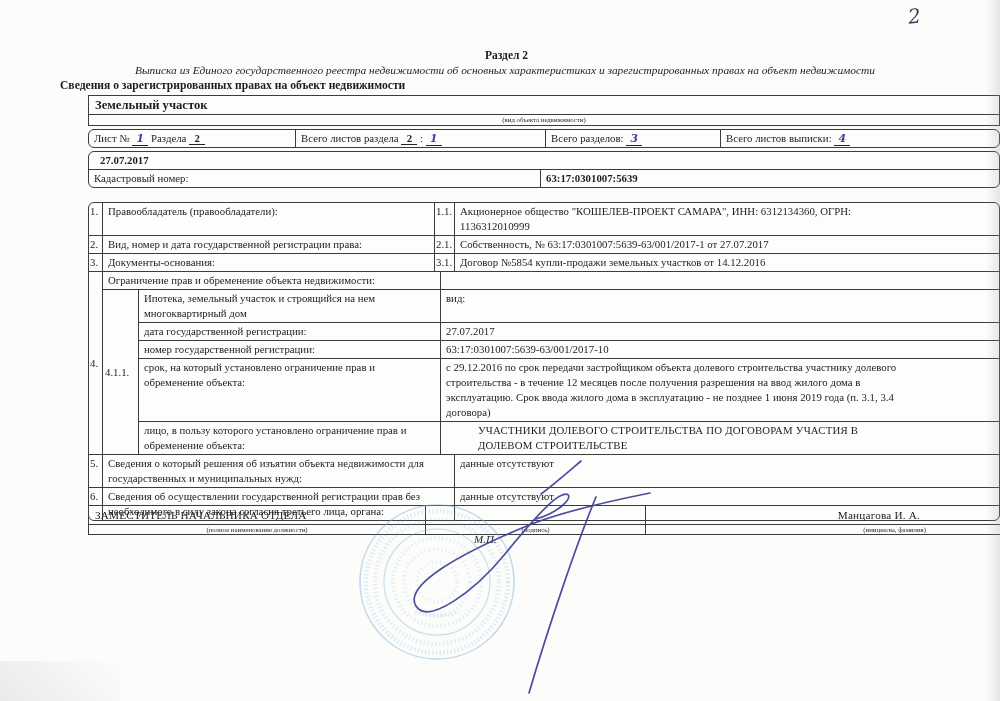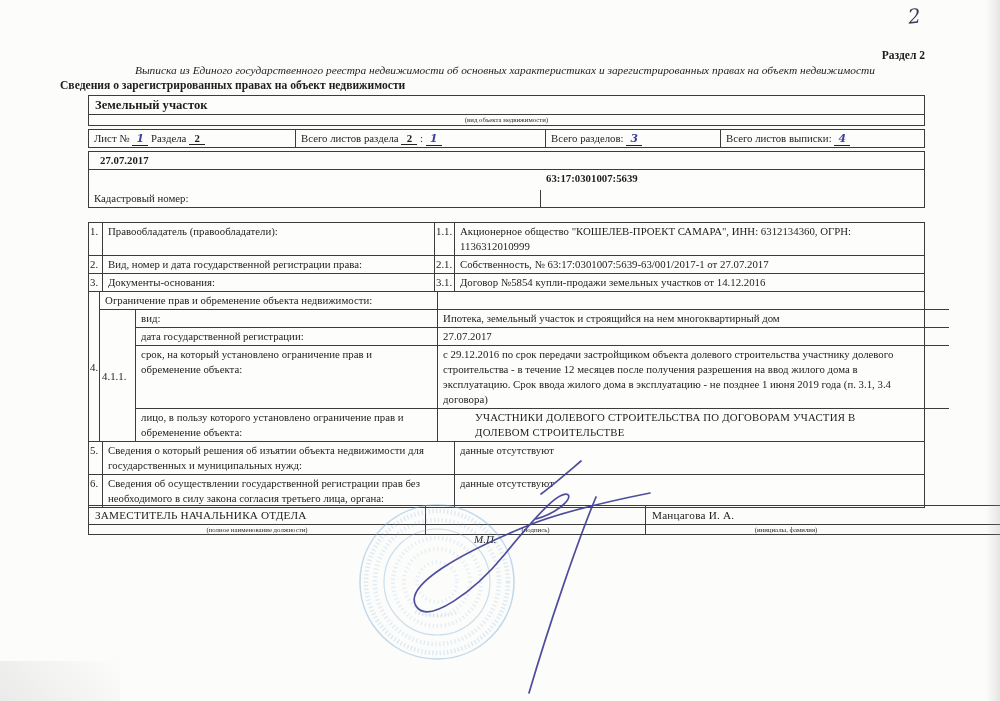--- a/index.html
+++ b/index.html
@@ -10,45 +10,45 @@
   }
   .page::after{content:"";position:absolute;right:0;top:0;width:14px;height:100%;
     background:linear-gradient(to left, rgba(160,160,160,.25), rgba(160,160,160,0));pointer-events:none;}
   .page::before{content:"";position:absolute;left:0;bottom:0;width:120px;height:40px;
     background:linear-gradient(45deg, rgba(170,170,170,.22), rgba(170,170,170,0));pointer-events:none;}
 
   .hand{font-style:italic;font-weight:bold;color:#3c3f9e;font-family:"DejaVu Serif",serif;}
   .hand-pagenum{position:absolute;left:908px;top:4px;font-size:20px;font-style:italic;
     color:#39405c;transform:rotate(-6deg);font-family:"DejaVu Serif",serif;}
 
-  .section-label{position:absolute;top:49px;left:88px;width:837px;text-align:right;
+  .section-label{position:absolute;top:49px;left:88px;width:837px;text-align:center;
     font-weight:bold;font-size:11.5px;}
   .title1{position:absolute;top:64px;left:60px;width:890px;text-align:center;font-size:11.4px;font-style:italic;}
   .title2{position:absolute;top:79px;left:60px;width:890px;text-align:left;font-size:11.6px;font-weight:bold;}
 
-  .content{position:absolute;left:88px;top:95px;width:837px;}
+  .content{position:absolute;left:88px;top:95px;width:912px;}
   .tbl{border:1.5px solid #3c3c3c;box-sizing:border-box;background:rgba(255,255,255,.4);}
-  .tbl + .tbl{margin-top:3px;}
+  .tbl + .tbl{margin-top:3px;border-radius:6px;}
   .cell{box-sizing:border-box;padding:1px 5px;font-size:10.8px;line-height:15px;}
   .b{font-weight:bold;}
   .tiny{font-size:6.8px;line-height:9px;text-align:center;color:#2a2a2a;padding:0 4px 1px 4px;}
 
   
   .obj-value{font-size:12.6px;font-weight:bold;padding:2px 6px 1px 6px;border-bottom:1px solid #3c3c3c;}
 
   
   .sheet-grid{display:grid;grid-template-columns:207px 250px 175px 205px;}
   .sheet-grid .cell{border-right:1px solid #3c3c3c;}
   .sheet-grid .cell:last-child{border-right:none;}
   .uline{display:inline-block;min-width:16px;text-align:center;border-bottom:1px solid #222;line-height:12px;}
 
   .date-row{border-bottom:1px solid #3c3c3c;}
   .date-row .cell{padding-left:11px;}
   .cad-grid{display:grid;grid-template-columns:452px 385px;}
-  .cad-grid .cell:first-child{border-right:1px solid #3c3c3c;margin-top:20px;}
+  .cad-grid .cell:first-child{border-right:1px solid #3c3c3c;}
 
   
   .mrow{display:grid;border-bottom:1px solid #3c3c3c;}
   .mrow:last-child{border-bottom:none;}
   .g3{grid-template-columns:14px 332px 20px 471px;}
   .g2{grid-template-columns:14px 352px 471px;}
   .mrow > .cell{border-right:1px solid #3c3c3c;}
   .mrow > .cell:last-child{border-right:none;}
   .numcell{padding:1px 1px;text-align:left;}
   .subcell{padding:1px 1px;}
@@ -65,21 +65,21 @@
   .sec4-rows{flex:1;}
   .srow{display:grid;grid-template-columns:302px 471px;border-bottom:1px solid #3c3c3c;}
   .srow:last-child{border-bottom:none;}
   .srow .cell:first-child{border-right:1px solid #3c3c3c;}
   .caps{letter-spacing:.2px;margin-left:32px;}
 
   
   .signoff{position:absolute;left:88px;top:505px;width:963px;border:1.5px solid #3c3c3c;box-sizing:border-box;}
   .so-row{display:grid;grid-template-columns:337px 220px 280px;}
   .so-row .cell{border-right:1px solid #3c3c3c;}
-  .so-row .cell:last-child{border-right:none;}
+  .so-row .cell:last-child{border-right:none;text-align:right;}
   .so-main .cell{font-size:11.2px;padding:2px 6px 1px 6px;letter-spacing:.2px;}
   .so-cap{border-top:1px solid #3c3c3c;}
   .so-cap .cell{padding:0;}
   .mp{position:absolute;left:474px;top:533px;font-size:11px;color:#222;font-style:italic;}
 
   .overlay{position:absolute;left:0;top:0;width:1000px;height:701px;pointer-events:none;}
 </style>
 </head>
 <body>
 
@@ -158,26 +158,30 @@
         <div class="sec4-num">4.</div>
         <div class="sec4-right">
           <div class="sec4-head">
             <div class="cell">Ограничение прав и обременение объекта недвижимости:</div>
             <div class="cell"></div>
           </div>
           <div class="sec4-body">
             <div class="sec4-sub">4.1.1.</div>
             <div class="sec4-rows">
               <div class="srow">
+                <div class="cell">Ипотека, земельный участок и строящийся на нем многоквартирный дом</div>
                 <div class="cell">вид:</div>
-                <div class="cell">Ипотека, земельный участок и строящийся на нем многоквартирный дом</div>
               </div>
               <div class="srow">
                 <div class="cell">дата государственной регистрации:</div>
                 <div class="cell">27.07.2017</div>
+              </div>
+              <div class="srow">
+                <div class="cell">номер государственной регистрации:</div>
+                <div class="cell">63:17:0301007:5639-63/001/2017-10</div>
               </div>
               <div class="srow">
                 <div class="cell">срок, на который установлено ограничение прав и обременение объекта:</div>
                 <div class="cell">с 29.12.2016 по срок передачи застройщиком объекта долевого строительства участнику долевого строительства - в течение 12 месяцев после получения разрешения на ввод жилого дома в эксплуатацию. Срок ввода жилого дома в эксплуатацию - не позднее 1 июня 2019 года (п. 3.1, 3.4 договора)</div>
               </div>
               <div class="srow">
                 <div class="cell">лицо, в пользу которого установлено ограничение прав и обременение объекта:</div>
                 <div class="cell caps">УЧАСТНИКИ ДОЛЕВОГО СТРОИТЕЛЬСТВА ПО ДОГОВОРАМ УЧАСТИЯ В ДОЛЕВОМ СТРОИТЕЛЬСТВЕ</div>
               </div>
             </div>

